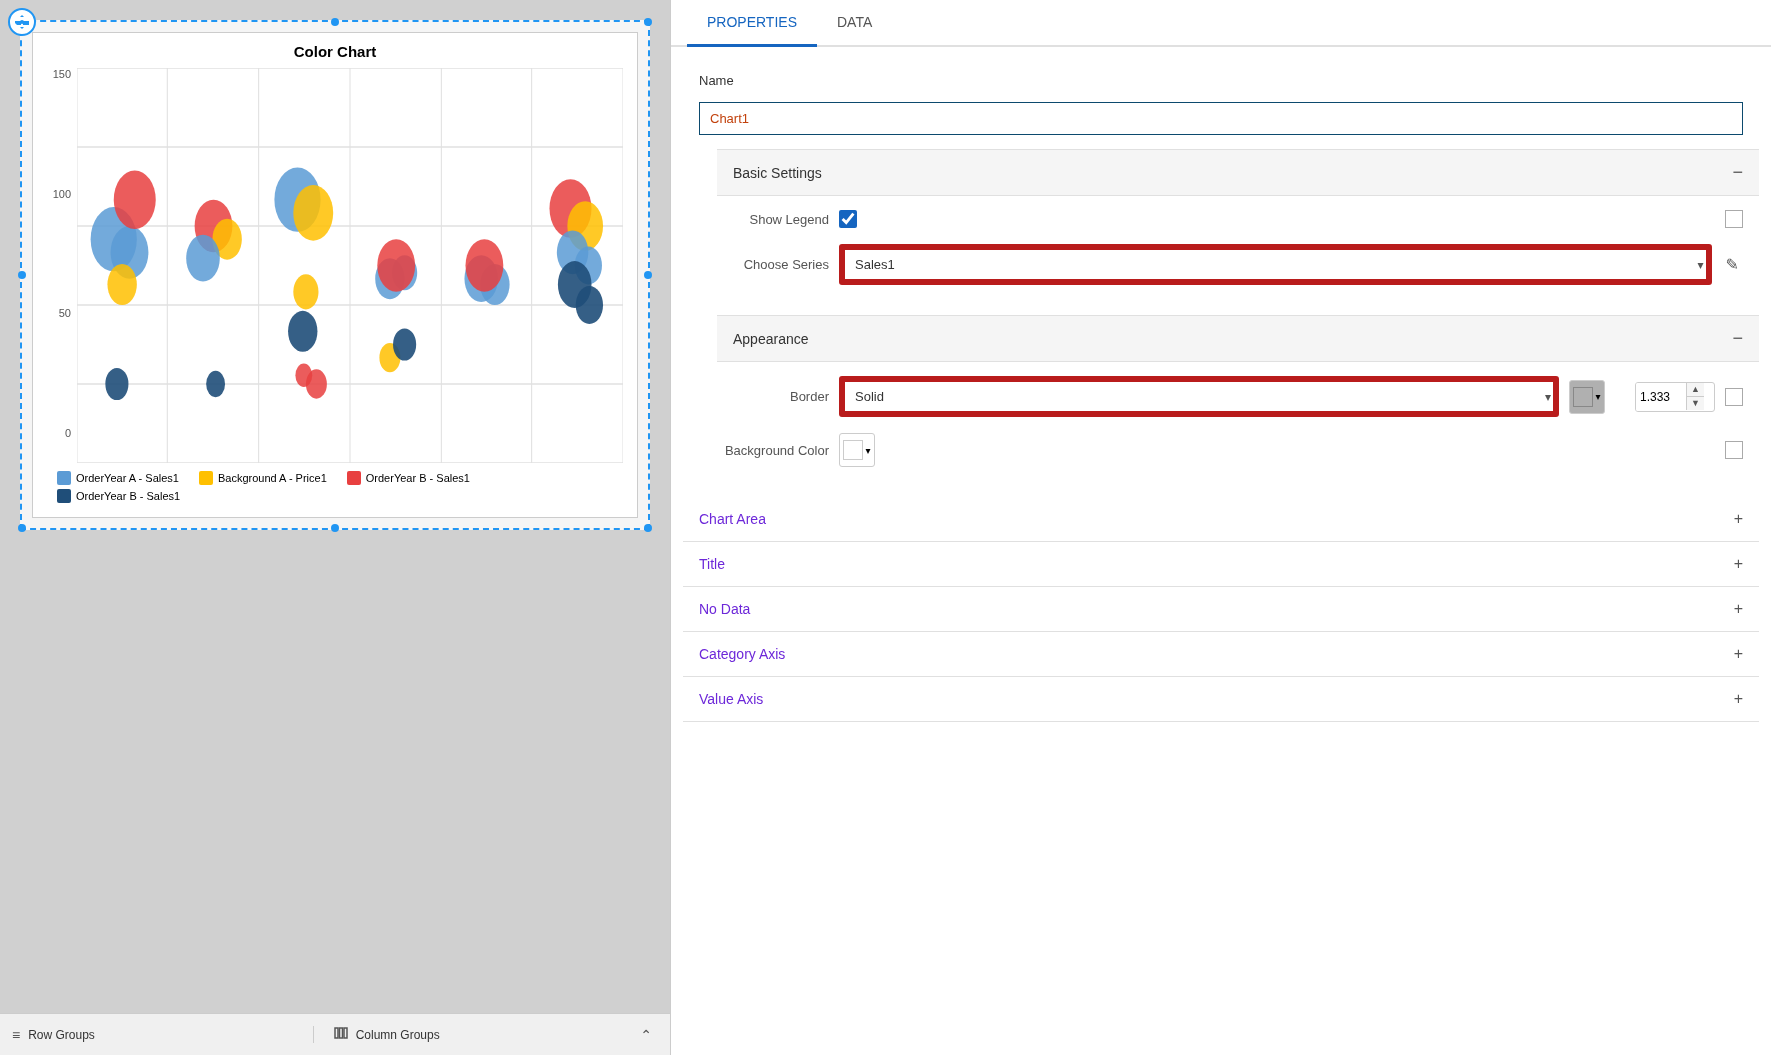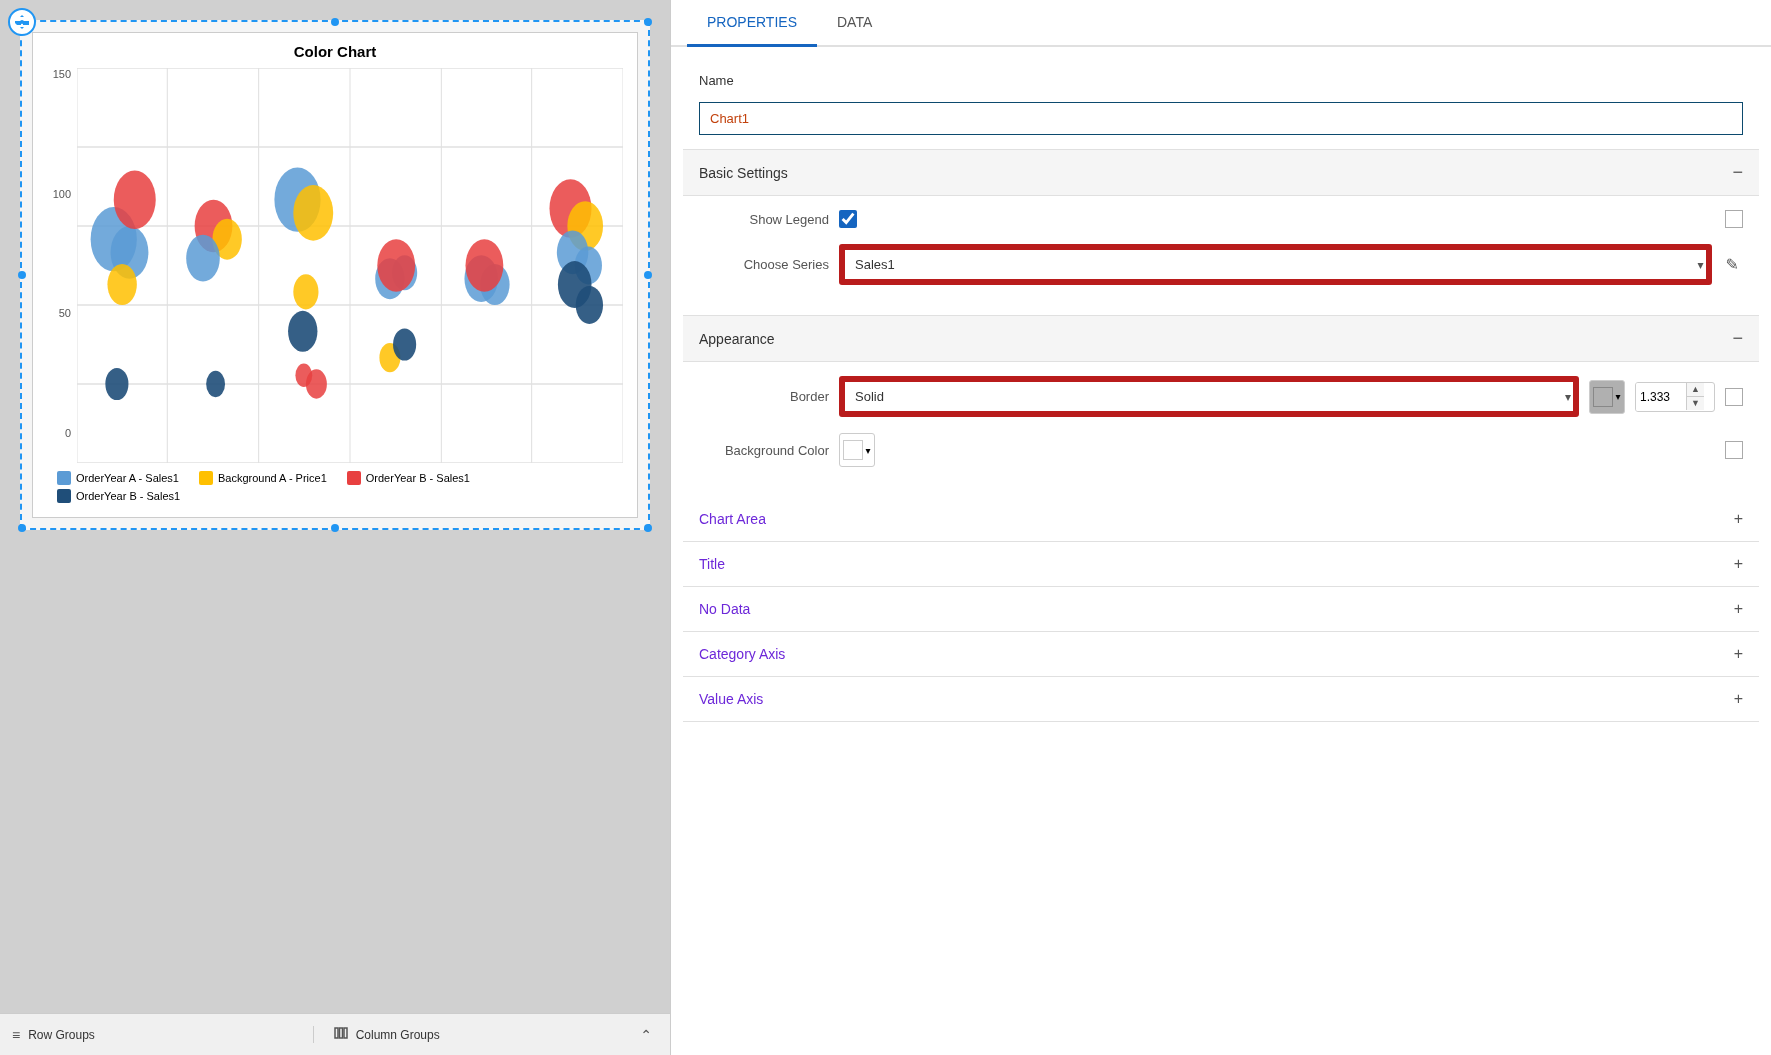--- a/index.html
+++ b/index.html
@@ -253,20 +253,21 @@
 
     .section-header {
       display: flex;
       align-items: center;
       justify-content: space-between;
       padding: 12px 16px;
       background: #f5f5f5;
       border-top: 1px solid #e0e0e0;
       border-bottom: 1px solid #e0e0e0;
       cursor: pointer;
+      margin-left: 34px;
     }
 
     .section-header-title {
       font-size: 14px;
       font-weight: 500;
       color: #333;
     }
 
     .section-toggle {
       font-size: 18px;
@@ -369,20 +370,21 @@
       justify-content: center;
     }
 
     .number-input-group {
       display: flex;
       align-items: center;
       border: 1px solid #ccc;
       border-radius: 3px;
       overflow: hidden;
       width: 80px;
+      margin-left: 20px;
     }
 
     .number-input-group input {
       width: 55px;
       border: none;
       padding: 7px 6px;
       font-size: 13px;
       outline: none;
     }
 

